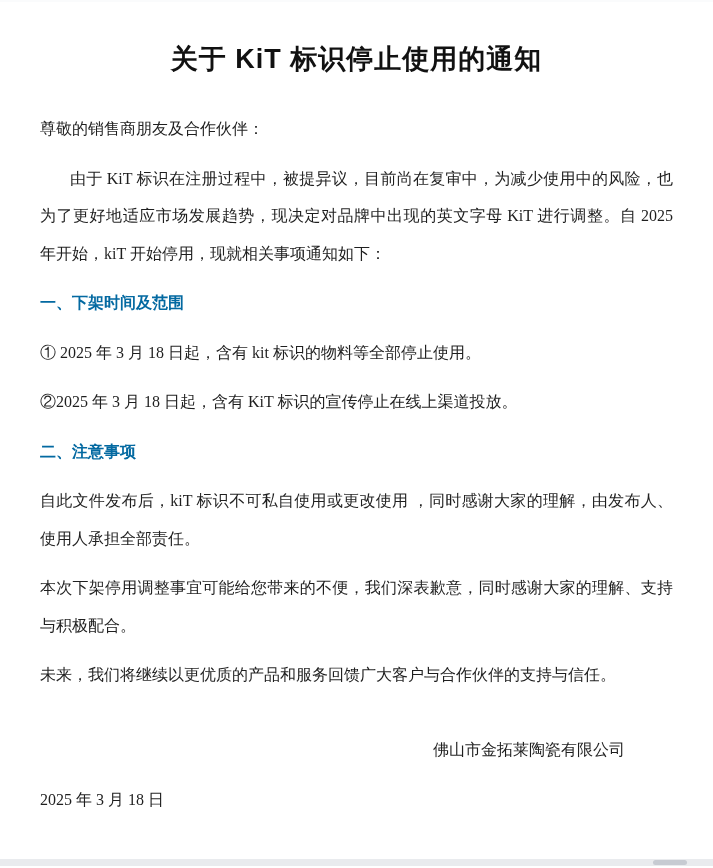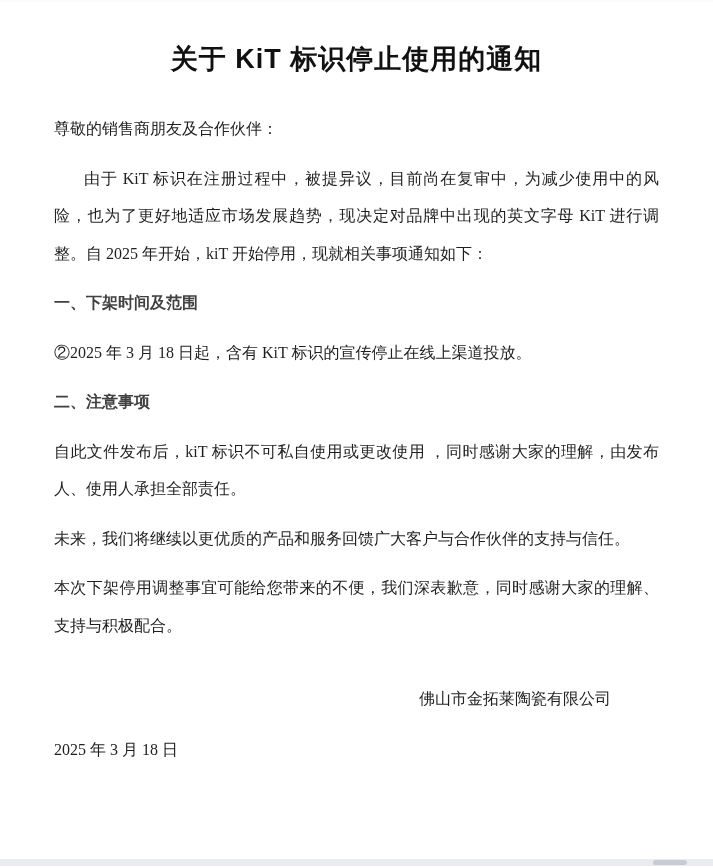--- a/index.html
+++ b/index.html
@@ -14,21 +14,21 @@
     position: relative;
     font-family: "Liberation Serif", serif;
     color: var(--text, #1f1f1f);
   }
   .page {
     position: relative;
     width: 713px;
     height: 868px;
     background: #ffffff;
     box-sizing: border-box;
-    padding: 0 42px;
+    padding: 0 28px;
     border-top: 2px solid #fafbfc;
   }
   .doc-title {
     margin: 38px 0 0 0;
     font-family: "Liberation Sans", sans-serif;
     font-weight: bold;
     font-size: 27px;
     line-height: 38px;
     text-align: center;
     letter-spacing: 1px;
@@ -41,30 +41,29 @@
   }
   .doc-body p, .doc-body h2 {
     margin: 12px;
     padding: 0;
     text-align: justify;
   }
   .doc-body h2 {
     font-family: "Liberation Sans", sans-serif;
     font-weight: bold;
     font-size: 16px;
-    color: #404040;
+    color: #0369a1;
   }
   .indent {
     text-indent: 30px;
   }
   .sig-company {
     margin-top: 37.5px !important;
     text-align: right !important;
     padding-right: 48px !important;
-    font-family: Liberation Mono, monospace;
   }
   .sig-date {
     text-align: right;
     padding-right: 91px !important;
   }
   .hscrollbar {
     position: absolute;
     left: 0;
     bottom: 2px;
     width: 713px;
@@ -86,26 +85,27 @@
 
 <div class="page">
   <h1 class="doc-title">关于 KiT 标识停止使用的通知</h1>
 
   <div class="doc-body">
     <p>尊敬的销售商朋友及合作伙伴：</p>
 
     <p class="indent">由于 KiT 标识在注册过程中，被提异议，目前尚在复审中，为减少使用中的风险，也为了更好地适应市场发展趋势，现决定对品牌中出现的英文字母 KiT 进行调整。自 2025 年开始，kiT 开始停用，现就相关事项通知如下：</p>
 
     <h2>一、下架时间及范围</h2>
+    <p>① 2025 年 3 月 18 日起，含有 kit 标识的物料等全部停止使用。</p>
     <p>②2025 年 3 月 18 日起，含有 KiT 标识的宣传停止在线上渠道投放。</p>
 
     <h2>二、注意事项</h2>
     <p>自此文件发布后，kiT 标识不可私自使用或更改使用 ，同时感谢大家的理解，由发布人、使用人承担全部责任。</p>
+    <p>本次下架停用调整事宜可能给您带来的不便，我们深表歉意，同时感谢大家的理解、支持与积极配合。</p>
     <p>未来，我们将继续以更优质的产品和服务回馈广大客户与合作伙伴的支持与信任。</p>
-    <p>本次下架停用调整事宜可能给您带来的不便，我们深表歉意，同时感谢大家的理解、支持与积极配合。</p>
 
     <p class="sig-company">佛山市金拓莱陶瓷有限公司</p>
     <p class="sig-date">2025 年 3 月 18 日</p>
   </div>
 
   <div class="hscrollbar">
     <div class="thumb"></div>
   </div>
 </div>
 

